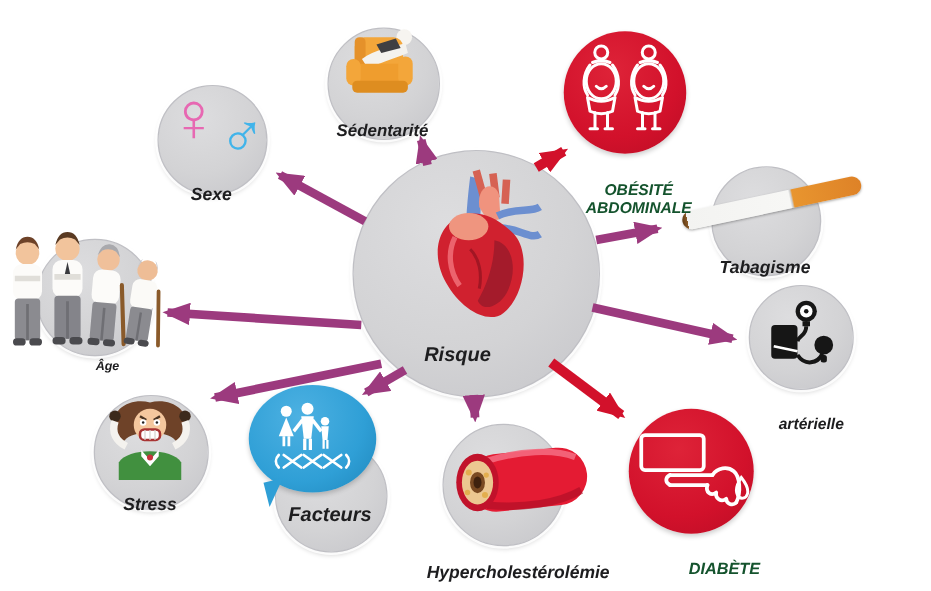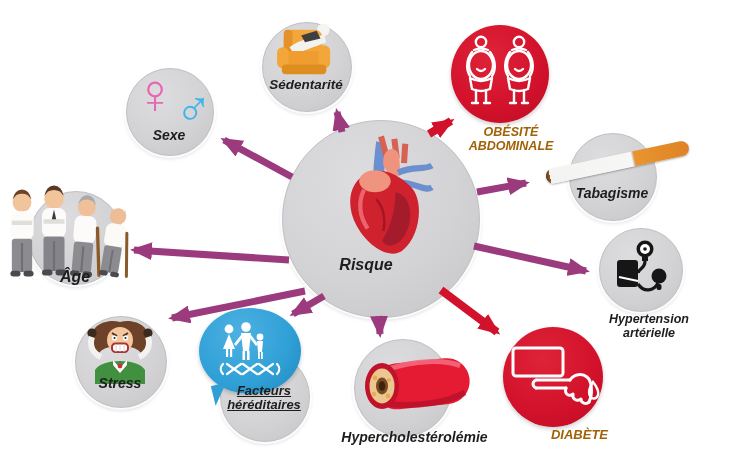--- a/index.html
+++ b/index.html
@@ -6,24 +6,24 @@
   .canvas{position:relative;width:745px;height:473px;background:#ffffff;overflow:hidden;
           font-family:"Liberation Sans",sans-serif;}
   .circle{position:absolute;border-radius:50%;
           background:radial-gradient(circle at 38% 30%, #dddddf 0%, #d3d3d5 55%, #c5c5c9 100%);
           border:1px solid #bfbfc4;
           box-shadow:0 0 0 2px rgba(255,255,255,.85), 0 2px 4px rgba(0,0,0,.18);}
   .circle.red{background:radial-gradient(circle at 40% 32%, #de2338 0%, #d2112b 60%, #ba0d25 100%);
           border:none;box-shadow:0 2px 4px rgba(0,0,0,.2);}
   .lbl{position:absolute;font-style:italic;font-weight:bold;color:#1d1d1f;
        text-align:center;line-height:1.1;}
-  .lbl.red{color:#a16207;}
+  .lbl.red{color:#14532d;}
   .arrows{position:absolute;left:0;top:0;z-index:4;pointer-events:none;}
   .icon{position:absolute;z-index:3;}
-  .txt{z-index:5;}
+  .txt{z-index:5;margin-top:20px;}
   .bubble{position:absolute;z-index:3;width:102px;height:86px;border-radius:50%;
           background:radial-gradient(circle at 40% 30%, #4db1e2 0%, #2f9fd6 60%, #1f86bb 100%);
           box-shadow:0 2px 4px rgba(0,0,0,.2);}
   .bubble-tail{position:absolute;z-index:3;width:0;height:0;
           border-top:20px solid #2f9fd6;border-right:16px solid transparent;
           transform:rotate(-14deg);}
   .cig{position:absolute;z-index:4;width:146px;height:15px;border-radius:8px;
        transform:rotate(-12deg);transform-origin:left center;
        background:linear-gradient(to right,#5f3a14 0px,#8a5a28 4px,#f3f3f1 4px,#f7f7f5 60%,
                   #cfcfcf 61%,#e8952f 62%,#de8227 100%);
@@ -147,21 +147,20 @@
         <rect x="30" y="19" width="6" height="4"></rect>
         <rect x="5" y="22" width="21" height="27" rx="3"></rect>
         <path d="M7,39 L26,43" stroke="#ffffff" stroke-width="2.2" fill="none"></path>
         <path d="M33,23 C33,31 27,30 26,35" stroke="#161616" stroke-width="3.2" fill="none"></path>
         <path d="M26,46 C32,55 42,53 46,45" stroke="#161616" stroke-width="3.2" fill="none"></path>
         <circle cx="47" cy="38" r="7.5"></circle>
         <rect x="44.5" y="46" width="5" height="6" rx="2"></rect>
       </g>
     </svg>
     <div class="lbl txt" style="left:590px;top:313px;width:118px;font-size:12.5px;">
-      <span style="display:block">Hypertension</span>
       <span style="display:block">artérielle</span>
     </div>
   </div>
 
   <div>
     <div class="circle red" style="left:503px;top:327px;width:100px;height:100px;"></div>
     <svg class="icon" style="left:508px;top:342px;" width="92" height="72" viewBox="0 0 92 72">
       <g stroke="#fff" stroke-width="3" fill="none" stroke-linecap="round" stroke-linejoin="round">
         <rect x="5" y="6" width="50" height="28" rx="3"></rect>
         <path d="M28,38 L62,38"></path>
@@ -217,23 +216,22 @@
         <rect x="46" y="34" width="1.8" height="7"></rect>
       </g>
       <g stroke="#fff" stroke-width="2.2" fill="none" stroke-linecap="round">
         <path d="M8,46 C5,49 5,53 8,56"></path>
         <path d="M62,46 C65,49 65,53 62,56"></path>
         <path d="M12,46 L26,56 M26,46 L12,56"></path>
         <path d="M28,46 L42,56 M42,46 L28,56"></path>
         <path d="M44,46 L58,56 M58,46 L44,56"></path>
       </g>
     </svg>
-    <div class="lbl txt" style="left:210px;top:384px;width:108px;font-size:13px;text-decoration:underline;">
+    <div class="lbl txt" style="left:210px;top:384px;width:108px;font-size:16px;">
       <span style="display:block">Facteurs</span>
-      <span style="display:block">héréditaires</span>
     </div>
   </div>
 
   <div>
     <div class="circle" style="left:75px;top:316px;width:90px;height:90px;"></div>
     <svg class="icon" style="left:82px;top:316px;" width="76" height="68" viewBox="0 0 76 68">
       <path d="M10,30 C4,10 24,2 38,6 C52,2 72,10 66,30 C68,36 62,40 58,36 C52,28 24,28 18,36 C14,40 8,36 10,30 Z" fill="#6e4228"></path>
       <circle cx="10" cy="17" r="4.6" fill="#3c2a1c"></circle>
       <circle cx="66" cy="17" r="4.6" fill="#3c2a1c"></circle>
       <path d="M10,21 C7,30 11,37 19,41" stroke="#f4f2ee" stroke-width="6" fill="none"></path>
@@ -291,16 +289,16 @@
         <circle cx="0" cy="10" r="6.5" fill="#eebd96"></circle>
         <path d="M-6.5,9 Q-6,5 -4,3 L-6,8 Z M6.5,9 Q6,5 4,3 L6,8 Z" fill="#c9c9cd"></path>
         <rect x="-8" y="16" width="16" height="19" rx="5" fill="#fbfaf7"></rect>
         <rect x="-7" y="34" width="14" height="21" rx="2" fill="#8b8b90"></rect>
         <path d="M0,37 L0,55" stroke="#6f6f74" stroke-width="1.5"></path>
         <rect x="-8" y="54" width="7" height="4" rx="2" fill="#4a4a4e"></rect>
         <rect x="1" y="54" width="7" height="4" rx="2" fill="#4a4a4e"></rect>
         <path d="M9,22 L14,56" stroke="#8a5a2a" stroke-width="2.4" stroke-linecap="round"></path>
       </g>
     </svg>
-    <div class="lbl txt" style="left:29px;top:268px;width:92px;font-size:16px;">Âge</div>
+    <div class="lbl txt" style="left:40px;top:268px;width:92px;font-size:10px;">Âge</div>
   </div>
 
 </div>
 
 </body></html>

